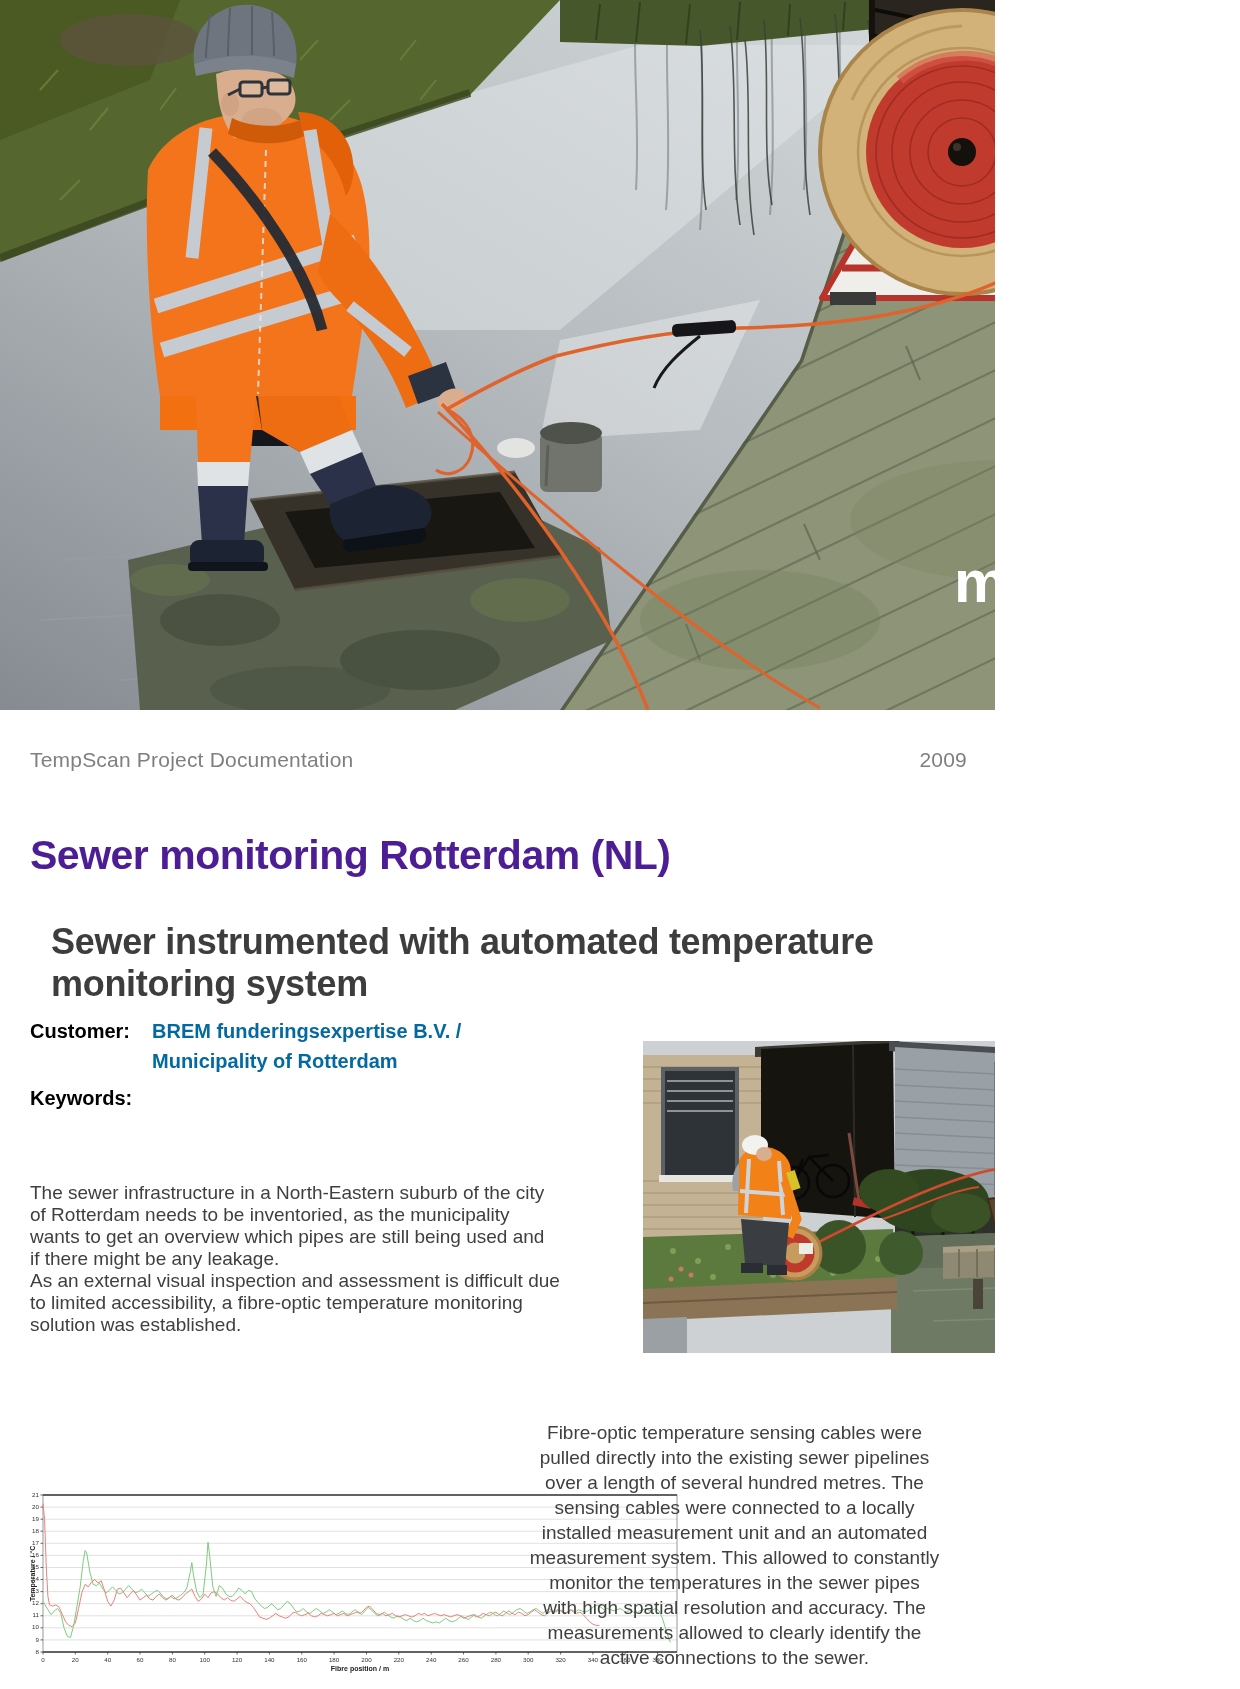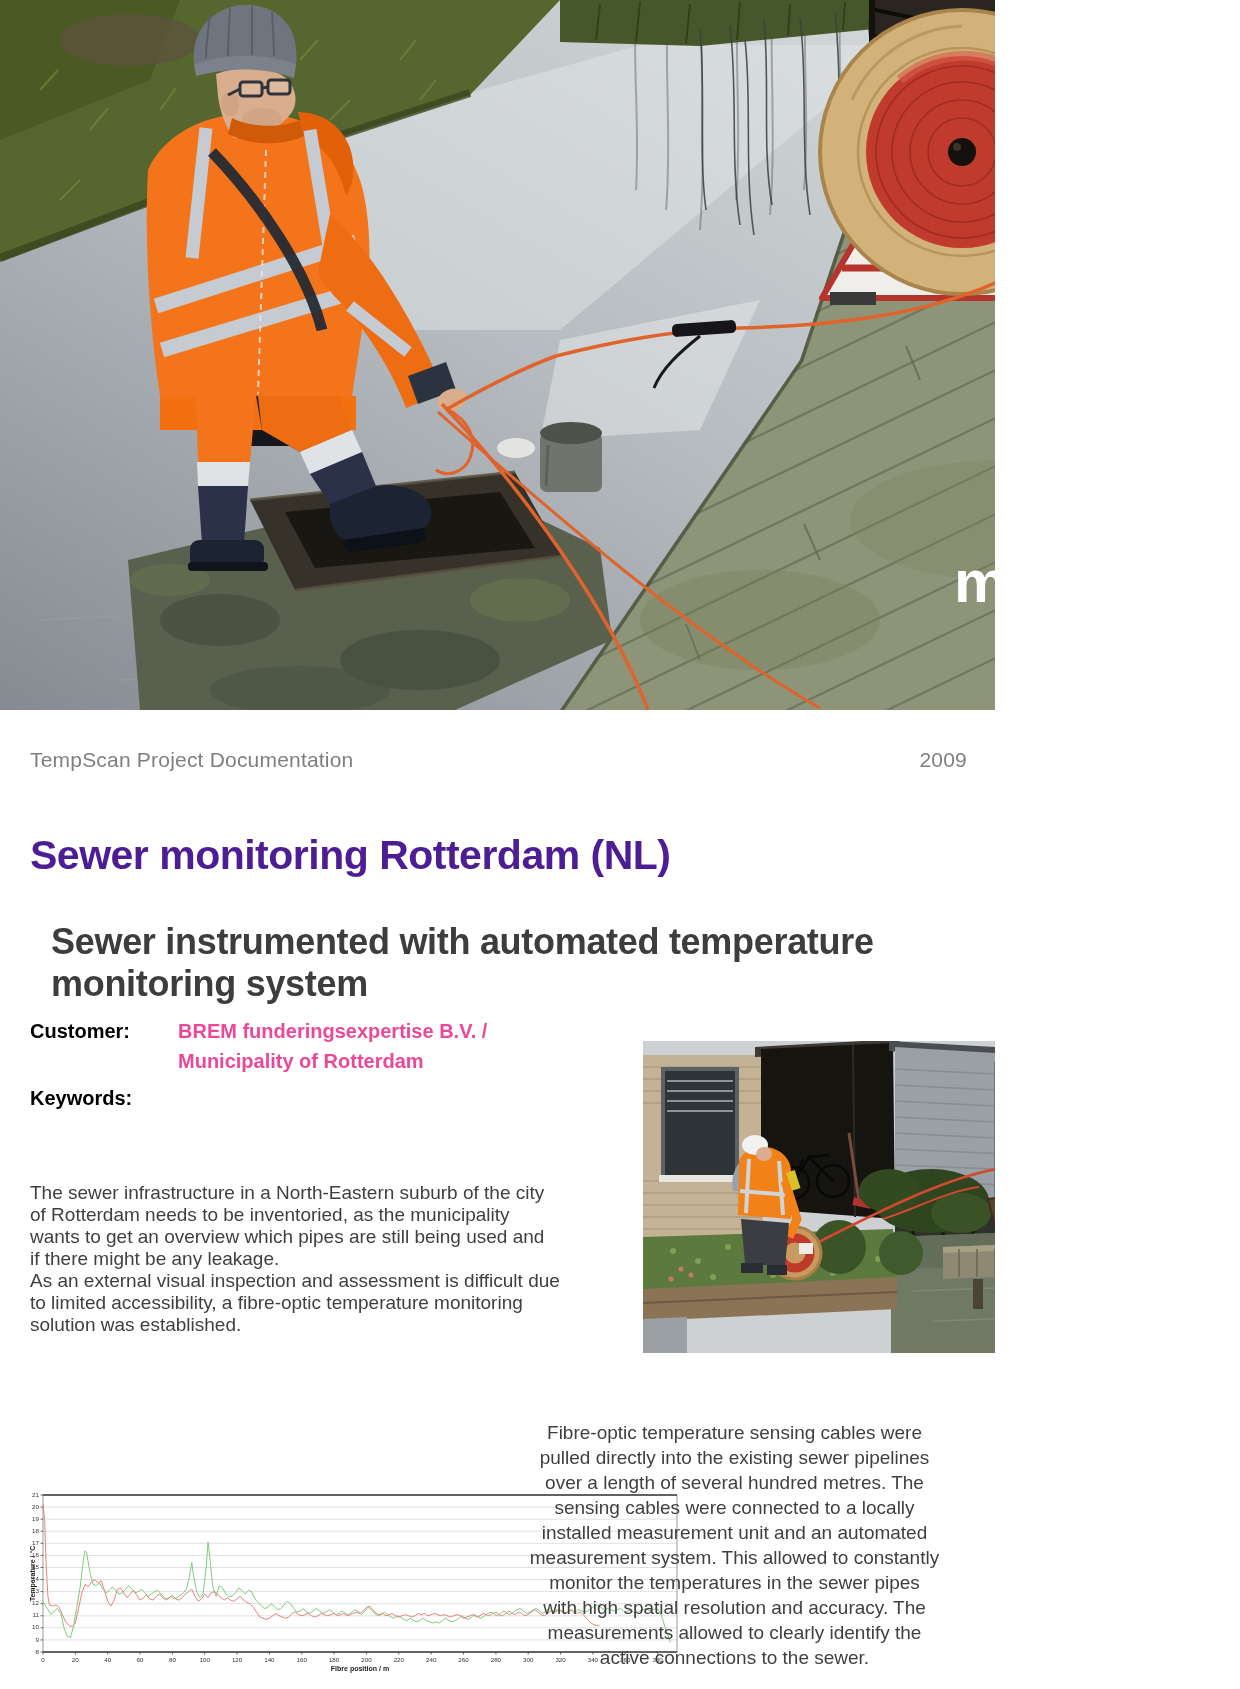--- a/index.html
+++ b/index.html
@@ -6,21 +6,21 @@
   .page{position:relative;width:995px;height:1689px;background:#ffffff;overflow:hidden;
         font-family:"Liberation Sans", sans-serif;}
   .abs{position:absolute;}
   .header-row{top:748px;left:30px;right:28px;display:flex;justify-content:space-between;
               font-size:21px;color:#7f7f7f;letter-spacing:0.2px;}
   .doc-title{top:832px;left:30px;font-size:41px;font-weight:bold;color:#4c1d95;letter-spacing:-0.5px;text-align:right;}
   .doc-subtitle{top:921px;left:30px;font-size:36px;font-weight:bold;color:#3d3d3d;letter-spacing:-0.3px;margin-left:21px;}
   .meta{top:1016px;left:30px;width:580px;font-size:20px;font-weight:bold;line-height:30px;}
   .meta-row{display:flex;margin-bottom:7px;}
   .meta-label{width:122px;flex:0 0 122px;color:#000000;}
-  .meta-value{color:#ec4899;white-space:pre-wrap;margin-left:26px;}
+  .meta-value{color:#0369a1;white-space:pre-wrap;}
   .body-text{top:1182px;left:30px;width:615px;font-size:19px;line-height:22px;color:#3f3f3f;
              white-space:pre-wrap;}
   .result-text{top:1420px;right:38px;width:445px;font-size:19px;line-height:25px;color:#3f3f3f;
                text-align:center;white-space:pre-wrap;}
   .hero{top:0;left:0;width:1240px;height:710px;}
   .photo2{top:1041px;left:643px;width:557px;height:312px;}
   .chart{top:1478px;left:30px;width:660px;height:205px;}
   svg{display:block;}
 </style>
 </head>

